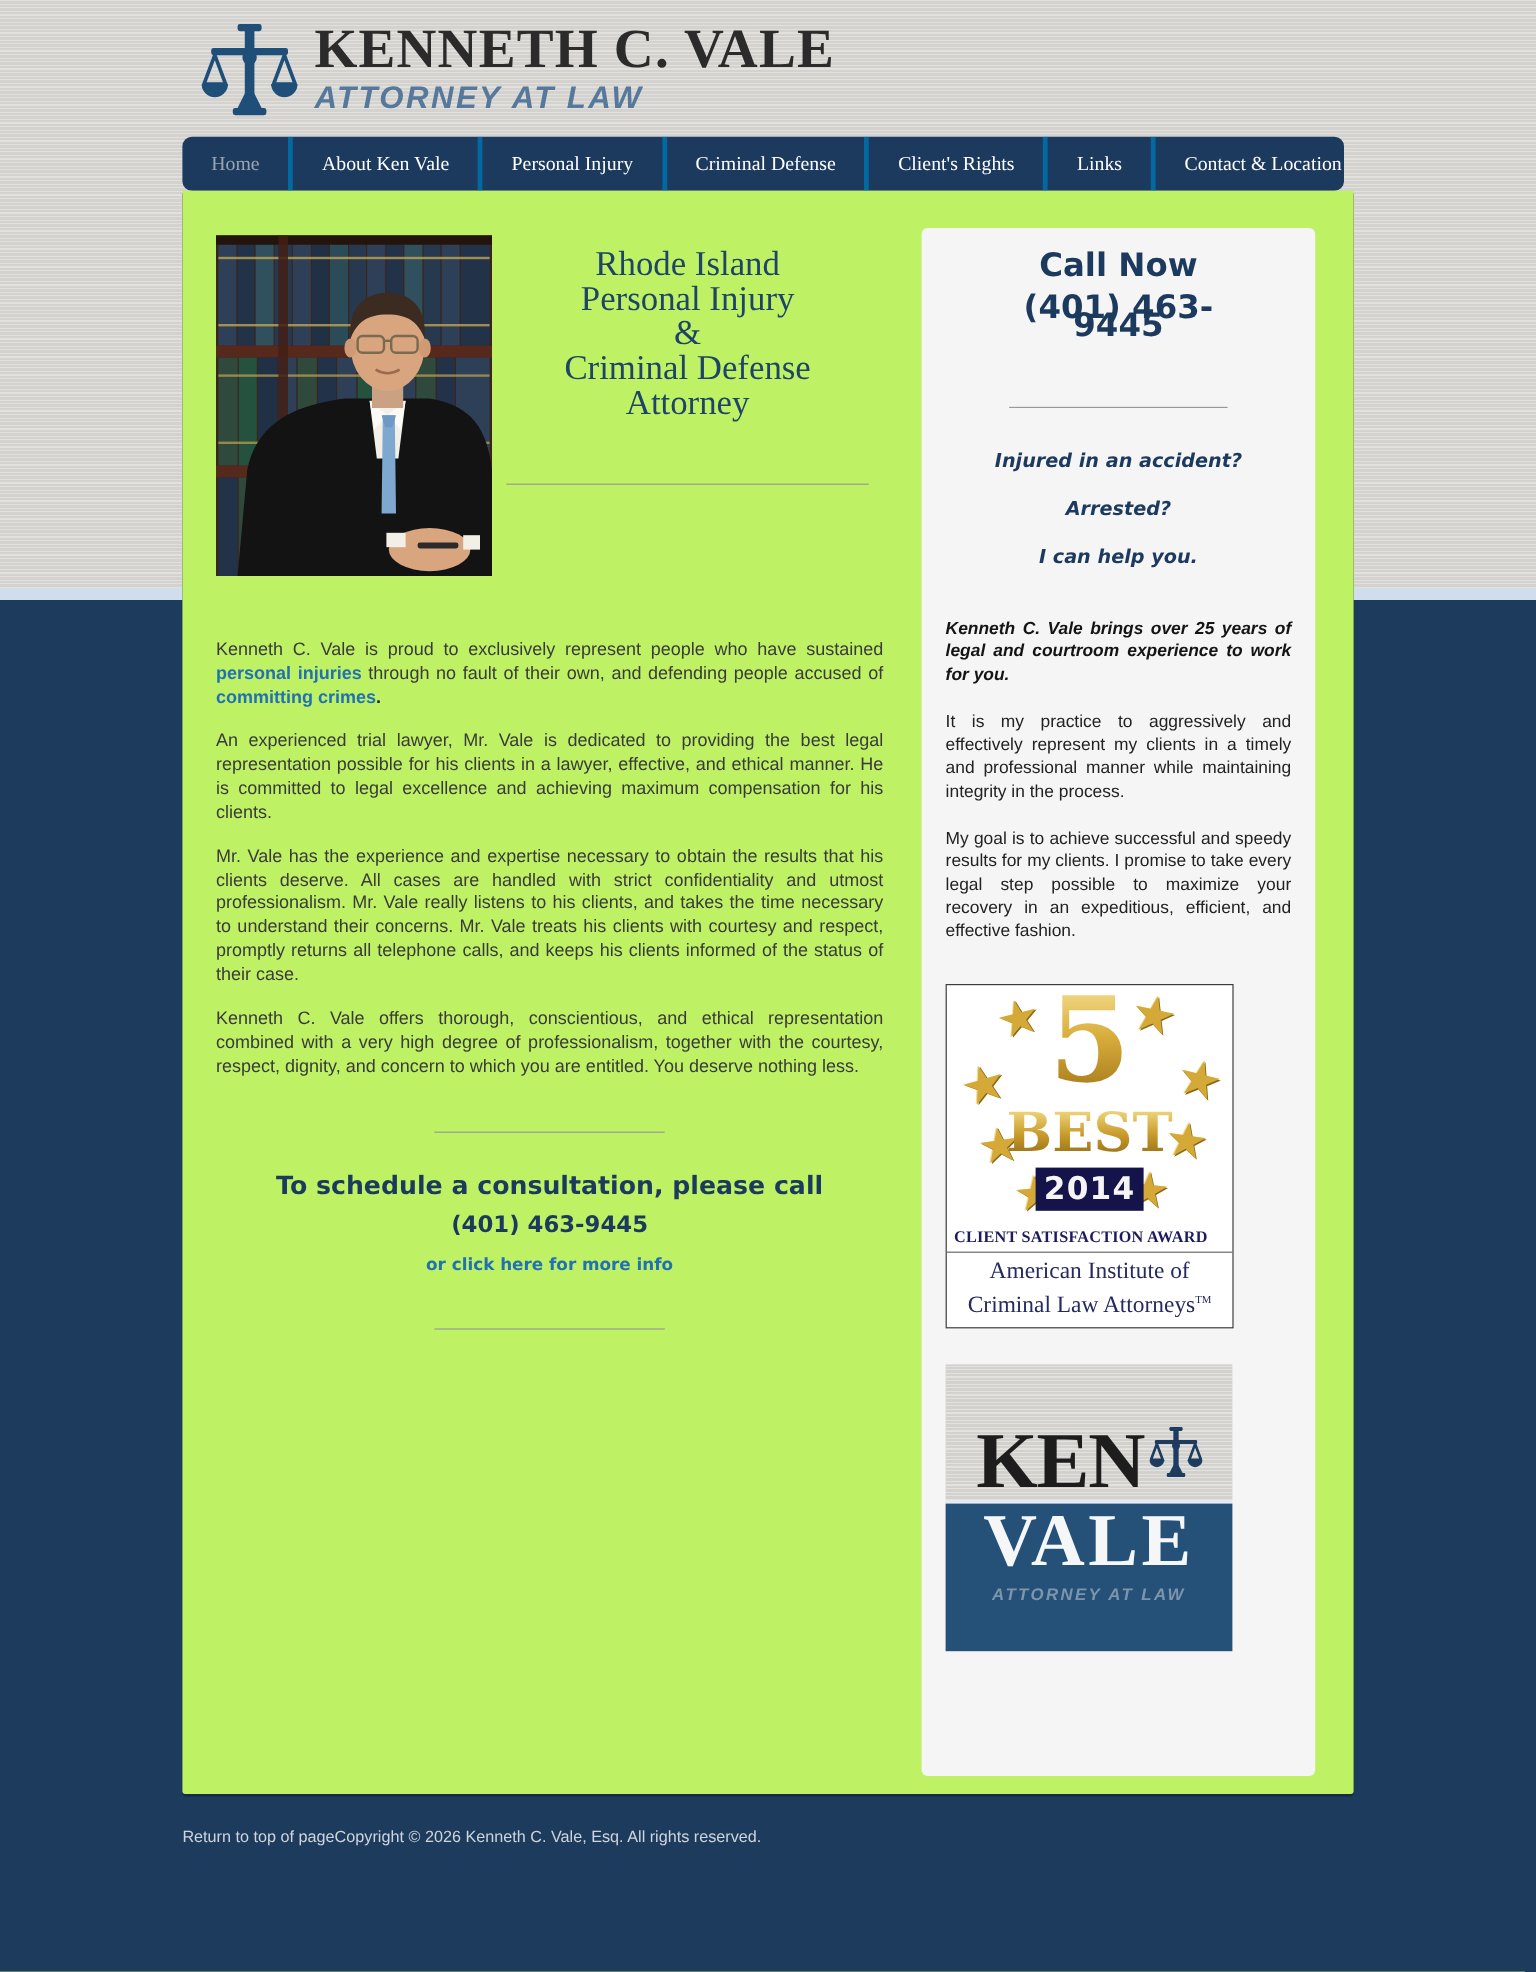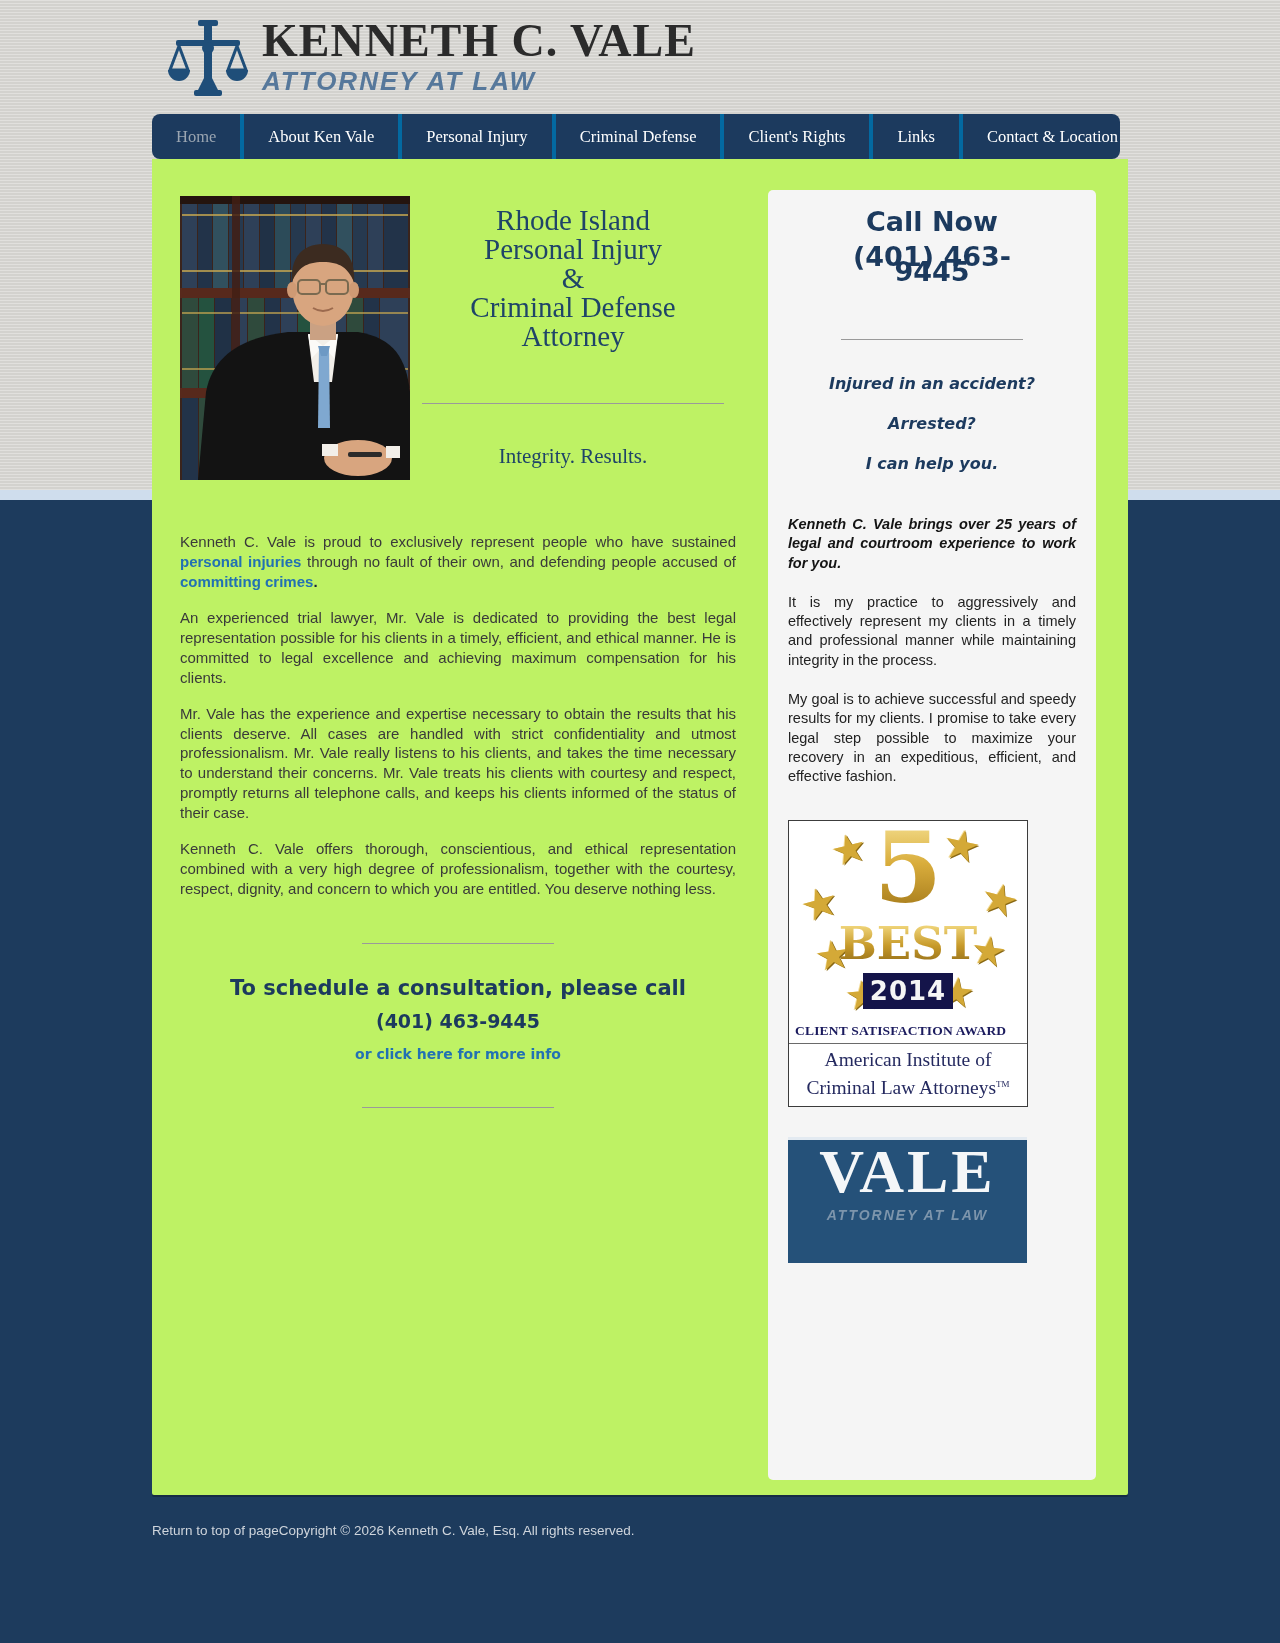--- a/index.html
+++ b/index.html
@@ -327,28 +327,27 @@
         <div class="hero-text">
           <div class="hero-title">
             <div>Rhode Island</div>
             <div>Personal Injury</div>
             <div>&amp;</div>
             <div>Criminal Defense</div>
             <div>Attorney</div>
           </div>
           <hr class="hero-divider">
           <div class="hero-tagline">
-            <div>Integrity. Results.</div>
           </div>
         </div>
       </div>
 
       <div class="paragraphs">
         <p><span>Kenneth C. Vale is proud to exclusively represent people who have sustained </span><a class="inline-link">personal injuries</a><span> through no fault of their own, and defending people accused of </span><a class="inline-link">committing crimes</a><span class="bold-period">.</span></p>
-        <p>An experienced trial lawyer, Mr. Vale is dedicated to providing the best legal representation possible for his clients in a timely, efficient, and ethical manner. He is committed to legal excellence and achieving maximum compensation for his clients.</p>
+        <p>An experienced trial lawyer, Mr. Vale is dedicated to providing the best legal representation possible for his clients in a lawyer, effective, and ethical manner. He is committed to legal excellence and achieving maximum compensation for his clients.</p>
         <p>Mr. Vale has the experience and expertise necessary to obtain the results that his clients deserve. All cases are handled with strict confidentiality and utmost professionalism. Mr. Vale really listens to his clients, and takes the time necessary to understand their concerns. Mr. Vale treats his clients with courtesy and respect, promptly returns all telephone calls, and keeps his clients informed of the status of their case.</p>
         <p>Kenneth C. Vale offers thorough, conscientious, and ethical representation combined with a very high degree of professionalism, together with the courtesy, respect, dignity, and concern to which you are entitled. You deserve nothing less.</p>
       </div>
 
       <div class="consult">
         <hr class="consult-hr">
         <div class="consult-heading">To schedule a consultation, please call</div>
         <div class="consult-phone">(401) 463-9445</div>
         <a class="consult-link">or click here for more info</a>
         <hr class="consult-hr">
@@ -385,20 +384,39 @@
         </div>
         <div class="award-claim">CLIENT SATISFACTION AWARD</div>
         <hr class="award-sep">
         <div class="award-institute">
           <div>American Institute of</div>
           <div><span>Criminal Law Attorneys</span><span class="award-tm">TM</span></div>
         </div>
       </div>
 
       <div class="logo-badge">
+        <div class="logo-top">
+          <span class="logo-ken">KEN</span>
+          <span>
+            <svg width="44" height="54" viewBox="0 0 80 80">
+              <g fill="#1d3c60">
+                <rect x="36" y="6" width="8" height="58"></rect>
+                <rect x="30" y="2" width="20" height="6" rx="2"></rect>
+                <rect x="8" y="22" width="64" height="6" rx="2"></rect>
+                <circle cx="40" cy="30" r="6"></circle>
+                <path d="M11 28 L2 52 L20 52 Z" fill="none" stroke="#1d3c60" stroke-width="4"></path>
+                <path d="M0 52 a11 11 0 0 0 22 0 Z"></path>
+                <path d="M69 28 L60 52 L78 52 Z" fill="none" stroke="#1d3c60" stroke-width="4"></path>
+                <path d="M58 52 a11 11 0 0 0 22 0 Z"></path>
+                <path d="M30 72 L50 72 L44 60 L36 60 Z"></path>
+                <rect x="26" y="72" width="28" height="6" rx="2"></rect>
+              </g>
+            </svg>
+          </span>
+        </div>
         <div class="logo-sep"></div>
         <div class="logo-bottom">
           <div class="logo-vale">VALE</div>
           <div class="logo-tagline">ATTORNEY AT LAW</div>
         </div>
       </div>
     </div>
   </div>
 
   <div class="footer-row">

